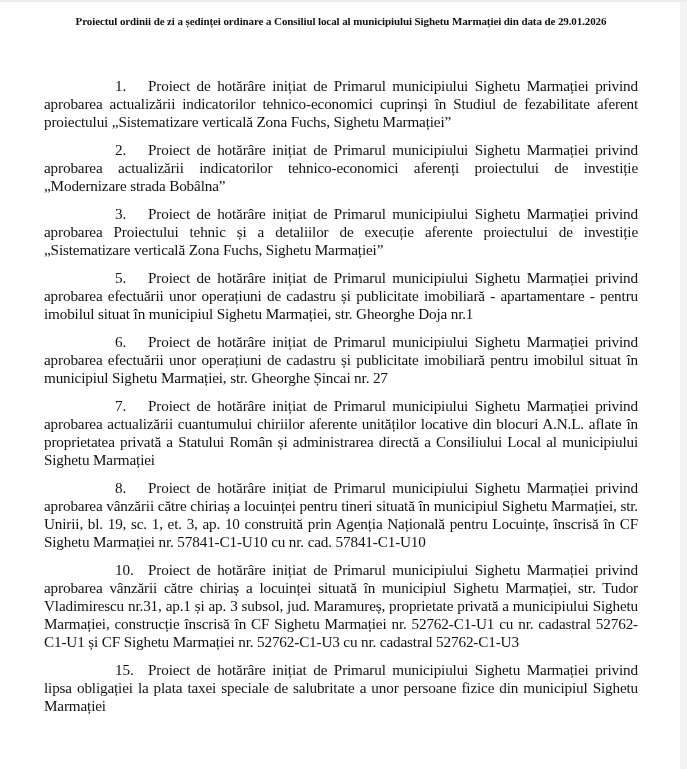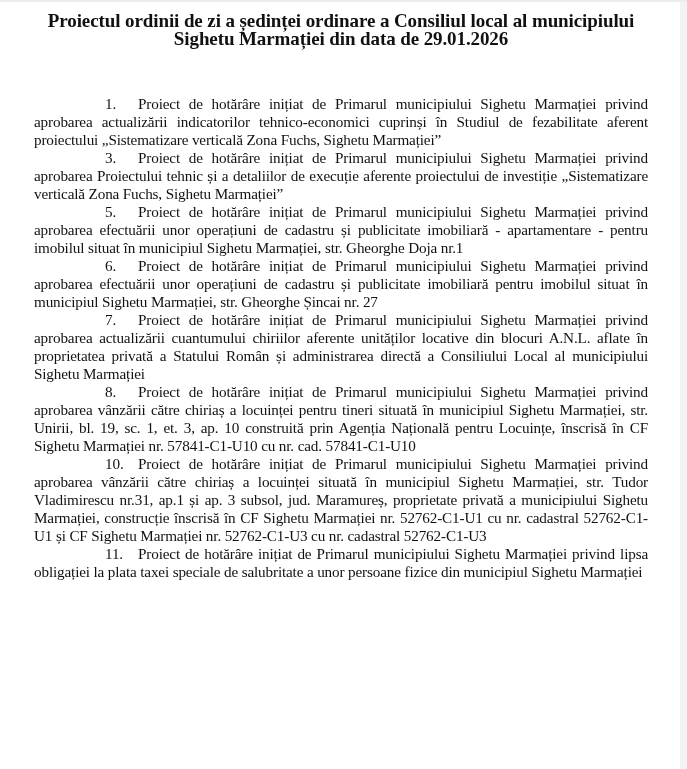--- a/index.html
+++ b/index.html
@@ -17,52 +17,53 @@
   .right-gutter {
     position: absolute; top: 2px; right: 0; width: 7px; height: 767px;
     background: #f3f3f3;
   }
   .page {
     position: absolute; left: 34px; top: 12px; width: 614px;
   }
   .title {
     text-align: center;
     font-weight: bold;
-    font-size: 19px;
+    font-size: 11px;
     line-height: 18px;
     margin: 0 0 47px 0;
     letter-spacing: -0.1px;
   }
   .items { margin: 0; padding: 0; list-style: none; }
   .item {
     font-size: 15.2px;
     line-height: 18px;
     text-align: justify;
     text-indent: 71px;
-    margin: 0;
+    margin: 10px;
     letter-spacing: -0.15px;
   }
   .item .num {
     display: inline-block;
     width: 33px;
     text-indent: 0;
   }
 </style>
 </head>
 <body>
 
 <div class="top-rule"></div>
 <div class="right-gutter"></div>
 
 <div class="page">
   <h1 class="title">Proiectul ordinii de zi a ședinței ordinare a Consiliul local al municipiului Sighetu Marmației din data de 29.01.2026</h1>
 
   <ol class="items">
     <li class="item"><span class="num">1.</span><span>Proiect de hotărâre inițiat de Primarul municipiului Sighetu Marmației privind aprobarea actualizării indicatorilor tehnico-economici cuprinși în Studiul de fezabilitate aferent proiectului „Sistematizare verticală Zona Fuchs, Sighetu Marmației”</span></li>
+    <li class="item"><span class="num">2.</span><span>Proiect de hotărâre inițiat de Primarul municipiului Sighetu Marmației privind aprobarea actualizării indicatorilor tehnico-economici aferenți proiectului de investiție „Modernizare strada Bobâlna”</span></li>
     <li class="item"><span class="num">3.</span><span>Proiect de hotărâre inițiat de Primarul municipiului Sighetu Marmației privind aprobarea Proiectului tehnic și a detaliilor de execuție aferente proiectului de investiție „Sistematizare verticală Zona Fuchs, Sighetu Marmației”</span></li>
     <li class="item"><span class="num">5.</span><span>Proiect de hotărâre inițiat de Primarul municipiului Sighetu Marmației privind aprobarea efectuării unor operațiuni de cadastru și publicitate imobiliară  - apartamentare - pentru imobilul situat în municipiul Sighetu Marmației, str. Gheorghe Doja nr.1</span></li>
     <li class="item"><span class="num">6.</span><span>Proiect de hotărâre inițiat de Primarul municipiului Sighetu Marmației privind aprobarea efectuării unor operațiuni de cadastru și publicitate imobiliară pentru imobilul situat în municipiul Sighetu Marmației, str. Gheorghe Șincai nr. 27</span></li>
     <li class="item"><span class="num">7.</span><span>Proiect de hotărâre inițiat de Primarul municipiului Sighetu Marmației privind aprobarea actualizării cuantumului chiriilor aferente unităților locative din blocuri A.N.L. aflate în proprietatea privată a Statului Român și administrarea directă a Consiliului Local al municipiului Sighetu Marmației</span></li>
     <li class="item"><span class="num">8.</span><span>Proiect de hotărâre inițiat de Primarul municipiului Sighetu Marmației privind aprobarea vânzării către chiriaș a locuinței pentru tineri situată în municipiul Sighetu Marmației, str. Unirii, bl. 19, sc. 1, et. 3, ap. 10 construită prin Agenția Națională pentru Locuințe, înscrisă în CF Sighetu Marmației nr. 57841-C1-U10 cu nr. cad. 57841-C1-U10</span></li>
     <li class="item"><span class="num">10.</span><span>Proiect de hotărâre inițiat de Primarul municipiului Sighetu Marmației privind aprobarea vânzării către chiriaș a locuinței situată în municipiul Sighetu Marmației, str. Tudor Vladimirescu nr.31, ap.1 și ap. 3 subsol, jud. Maramureș, proprietate privată a municipiului Sighetu Marmației, construcție înscrisă în CF Sighetu Marmației nr. 52762-C1-U1 cu nr. cadastral 52762-C1-U1 și CF Sighetu Marmației nr. 52762-C1-U3 cu nr. cadastral 52762-C1-U3</span></li>
-    <li class="item"><span class="num">11.</span><span>Proiect de hotărâre inițiat de Primarul municipiului Sighetu Marmației privind lipsa obligației la plata taxei speciale de salubritate a unor persoane fizice din municipiul Sighetu Marmației</span></li>
+    <li class="item"><span class="num">15.</span><span>Proiect de hotărâre inițiat de Primarul municipiului Sighetu Marmației privind lipsa obligației la plata taxei speciale de salubritate a unor persoane fizice din municipiul Sighetu Marmației</span></li>
   </ol>
 </div>
 
 </body></html>

